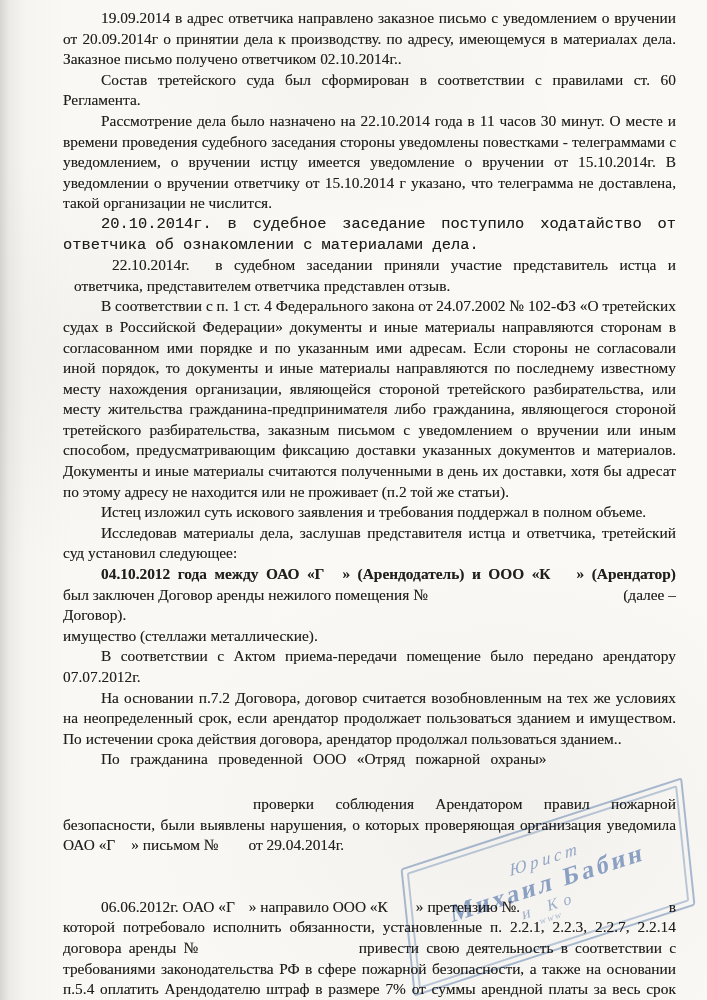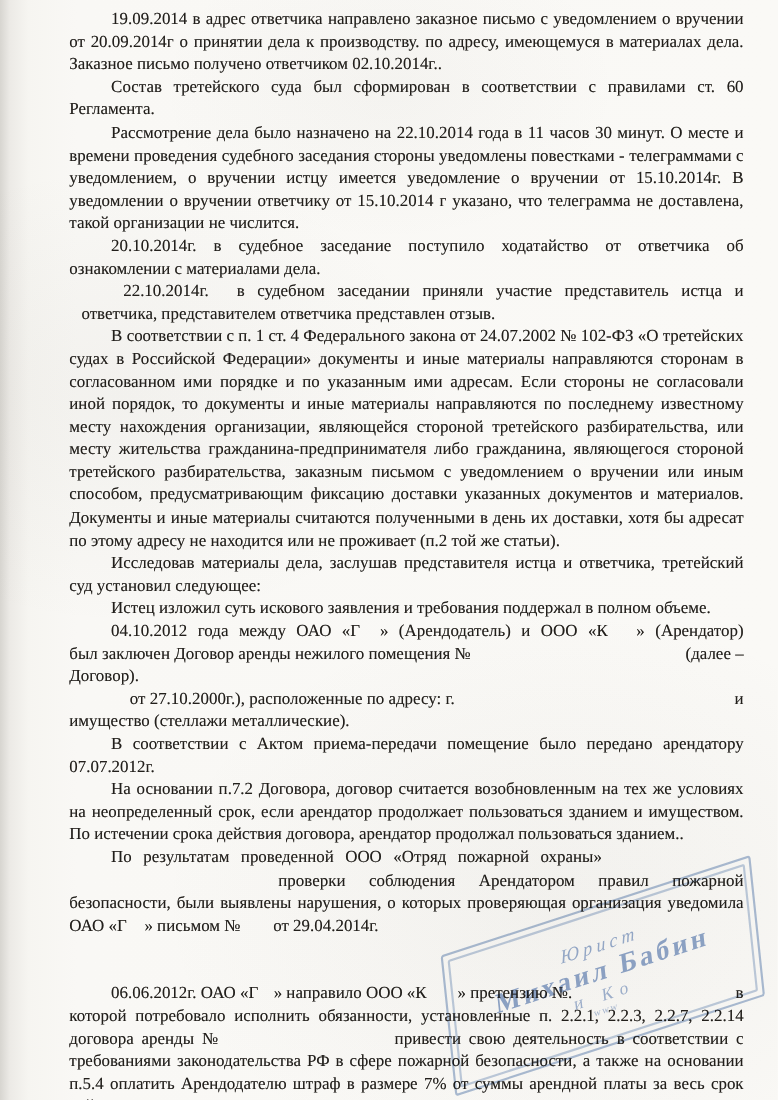--- a/index.html
+++ b/index.html
@@ -15,21 +15,21 @@
       radial-gradient(520px 380px at 72% 82%, rgba(115,110,100,.06), transparent 70%),
       radial-gradient(300px 200px at 50% 8%, rgba(115,110,100,.04), transparent 70%),
       linear-gradient(90deg,#d7d5d0 0px,#eceae6 9px,#f6f5f1 26px,#f9f8f5 70px,#faf9f6 100%);
   }
   .doc {
     position:absolute; left:63px; top:8px; width:613px;
     color:#221f1b; font-size:15.4px; line-height:20.6px;
     text-shadow:0 0 .5px rgba(20,20,20,.45);
   }
   p.para { margin:0; text-align:justify; }
-  p.ja   { text-align-last:justify; }
+  p.ja   { text-align-last:justify;font-weight:bold; }
   p.spread { text-align:left; word-spacing:6.5px; }
   p.row  { display:flex; justify-content:space-between; text-align:center; }
   .gap   { display:inline-block; height:1px; vertical-align:baseline; }
 
   .stamp {
     position:absolute; left:400px; top:824px; width:292px; height:122px;
     transform:rotate(-18deg) skewX(-12deg);
     border:2.5px solid rgba(106,138,186,.55); border-radius:3px;
     display:flex; flex-direction:column; align-items:center; justify-content:center;
     mix-blend-mode:multiply; color:#7390c1; line-height:1.08;
@@ -43,40 +43,36 @@
 </style>
 </head>
 <body>
 
 <div class="page">
   <div class="doc">
 
     <p class="para j" style="text-indent: 38px;">19.09.2014 в адрес ответчика направлено заказное письмо с уведомлением о вручении от 20.09.2014г о принятии дела к производству. по адресу, имеющемуся в материалах дела. Заказное письмо получено ответчиком  02.10.2014г..</p>
       <p class="para j" style="text-indent: 38px;">Состав третейского суда был сформирован в соответствии с правилами ст. 60 Регламента.</p>
       <p class="para j" style="text-indent: 38px;">Рассмотрение дела было назначено на 22.10.2014 года в 11 часов 30 минут. О месте и времени проведения судебного заседания стороны уведомлены повестками - телеграммами с уведомлением, о вручении истцу имеется уведомление о вручении от 15.10.2014г. В уведомлении о вручении ответчику от 15.10.2014 г указано, что телеграмма не доставлена, такой организации не числится.</p>
-      <p class="para j" style="text-indent: 38px;">20.10.2014г. в судебное заседание поступило ходатайство от ответчика об ознакомлении с материалами дела.</p>
+      <p class="para j" style="text-indent: 38px; font-family: Liberation Mono, monospace;">20.10.2014г. в судебное заседание поступило ходатайство от ответчика об ознакомлении с материалами дела.</p>
       <p class="para j" style="text-indent: 38px; margin-left: 11px;">22.10.2014г.<span class="gap" style="width: 14px;"></span> в судебном заседании приняли участие представитель истца и ответчика, представителем ответчика представлен отзыв.</p>
       <p class="para j" style="text-indent: 38px;">В соответствии с п. 1 ст. 4 Федерального закона от 24.07.2002 № 102-ФЗ «О третейских судах в Российской Федерации» документы и иные материалы направляются сторонам в согласованном ими порядке и по указанным ими адресам. Если стороны не согласовали иной порядок, то документы и иные материалы направляются по последнему известному месту нахождения организации, являющейся стороной третейского разбирательства, или месту жительства гражданина-предпринимателя либо гражданина, являющегося стороной третейского разбирательства, заказным письмом с уведомлением о вручении или иным способом, предусматривающим фиксацию доставки указанных документов и материалов. Документы и иные материалы считаются полученными в день их доставки, хотя бы адресат по этому адресу не находится или не проживает (п.2 той же статьи).</p>
+      <p class="para j" style="text-indent: 38px;">Истец изложил суть искового заявления и требования поддержал в полном объеме.</p>
       <p class="para j" style="text-indent: 38px;">Исследовав материалы дела, заслушав представителя истца и ответчика, третейский суд установил следующее:</p>
-      <p class="para j" style="text-indent: 38px;">Истец изложил суть искового заявления и требования поддержал в полном объеме.</p>
       <p class="para ja" style="text-indent: 38px;">04.10.2012 года между ОАО «Г<span class="gap" style="width: 18px;"></span>» (Арендодатель) и ООО «К<span class="gap" style="width: 26px;"></span>» (Арендатор)</p>
       <p class="para row" style="padding-left: 0px;">
         <span>был заключен Договор аренды нежилого помещения №</span>
         <span>(далее –</span>
       </p>
       <p class="para j">Договор).</p>
-      <p class="para row" style="padding-left: 55px;">
-        <span>от 27.10.2000г.), расположенные по адресу: г.</span>
-        <span>и</span>
-      </p>
       <p class="para j">имущество (стеллажи металлические).</p>
       <p class="para j" style="text-indent: 38px;">В соответствии с Актом приема-передачи помещение было передано арендатору 07.07.2012г.</p>
       <p class="para j" style="text-indent: 38px;">На основании п.7.2 Договора, договор считается возобновленным на тех же условиях на неопределенный срок, если арендатор продолжает пользоваться зданием и имуществом. По истечении срока действия договора, арендатор продолжал пользоваться зданием..</p>
-      <p class="para spread" style="text-indent: 38px;">По результатам проведенной ООО «Отряд пожарной охраны»</p>
-      <p class="para j" style="text-indent: 190px;">проверки соблюдения Арендатором правил пожарной безопасности, были выявлены нарушения, о которых проверяющая организация уведомила ОАО «Г<span class="gap" style="width: 16px;"></span>» письмом №<span class="gap" style="width: 26px;"></span> от 29.04.2014г.</p>
+      <p class="para spread" style="text-indent: 38px;">По гражданина проведенной ООО «Отряд пожарной охраны»</p>
+      <p class="para j" style="text-indent: 190px; margin-top: 24px;">проверки соблюдения Арендатором правил пожарной безопасности, были выявлены нарушения, о которых проверяющая организация уведомила ОАО «Г<span class="gap" style="width: 16px;"></span>» письмом №<span class="gap" style="width: 26px;"></span> от 29.04.2014г.</p>
       <p class="para row" style="padding-left: 38px; margin-top: 41px;">
         <span>06.06.2012г. ОАО «Г<span class="gap" style="width: 14px;"></span>» направило ООО «К<span class="gap" style="width: 28px;"></span>» претензию №.</span>
         <span>в</span>
       </p>
       <p class="para j">которой потребовало исполнить обязанности, установленные п. 2.2.1, 2.2.3, 2.2.7, 2.2.14 договора аренды №<span class="gap" style="width: 150px;"></span> привести свою деятельность в соответствии с требованиями законодательства РФ в сфере пожарной безопасности, а также на основании п.5.4 оплатить Арендодателю штраф в размере 7% от суммы арендной платы за весь срок действия договора аренды.</p>
   </div>
 
   <div class="stamp">
     <div class="stamp-inner"></div>
     <div class="stamp-l1">Юрист</div>

